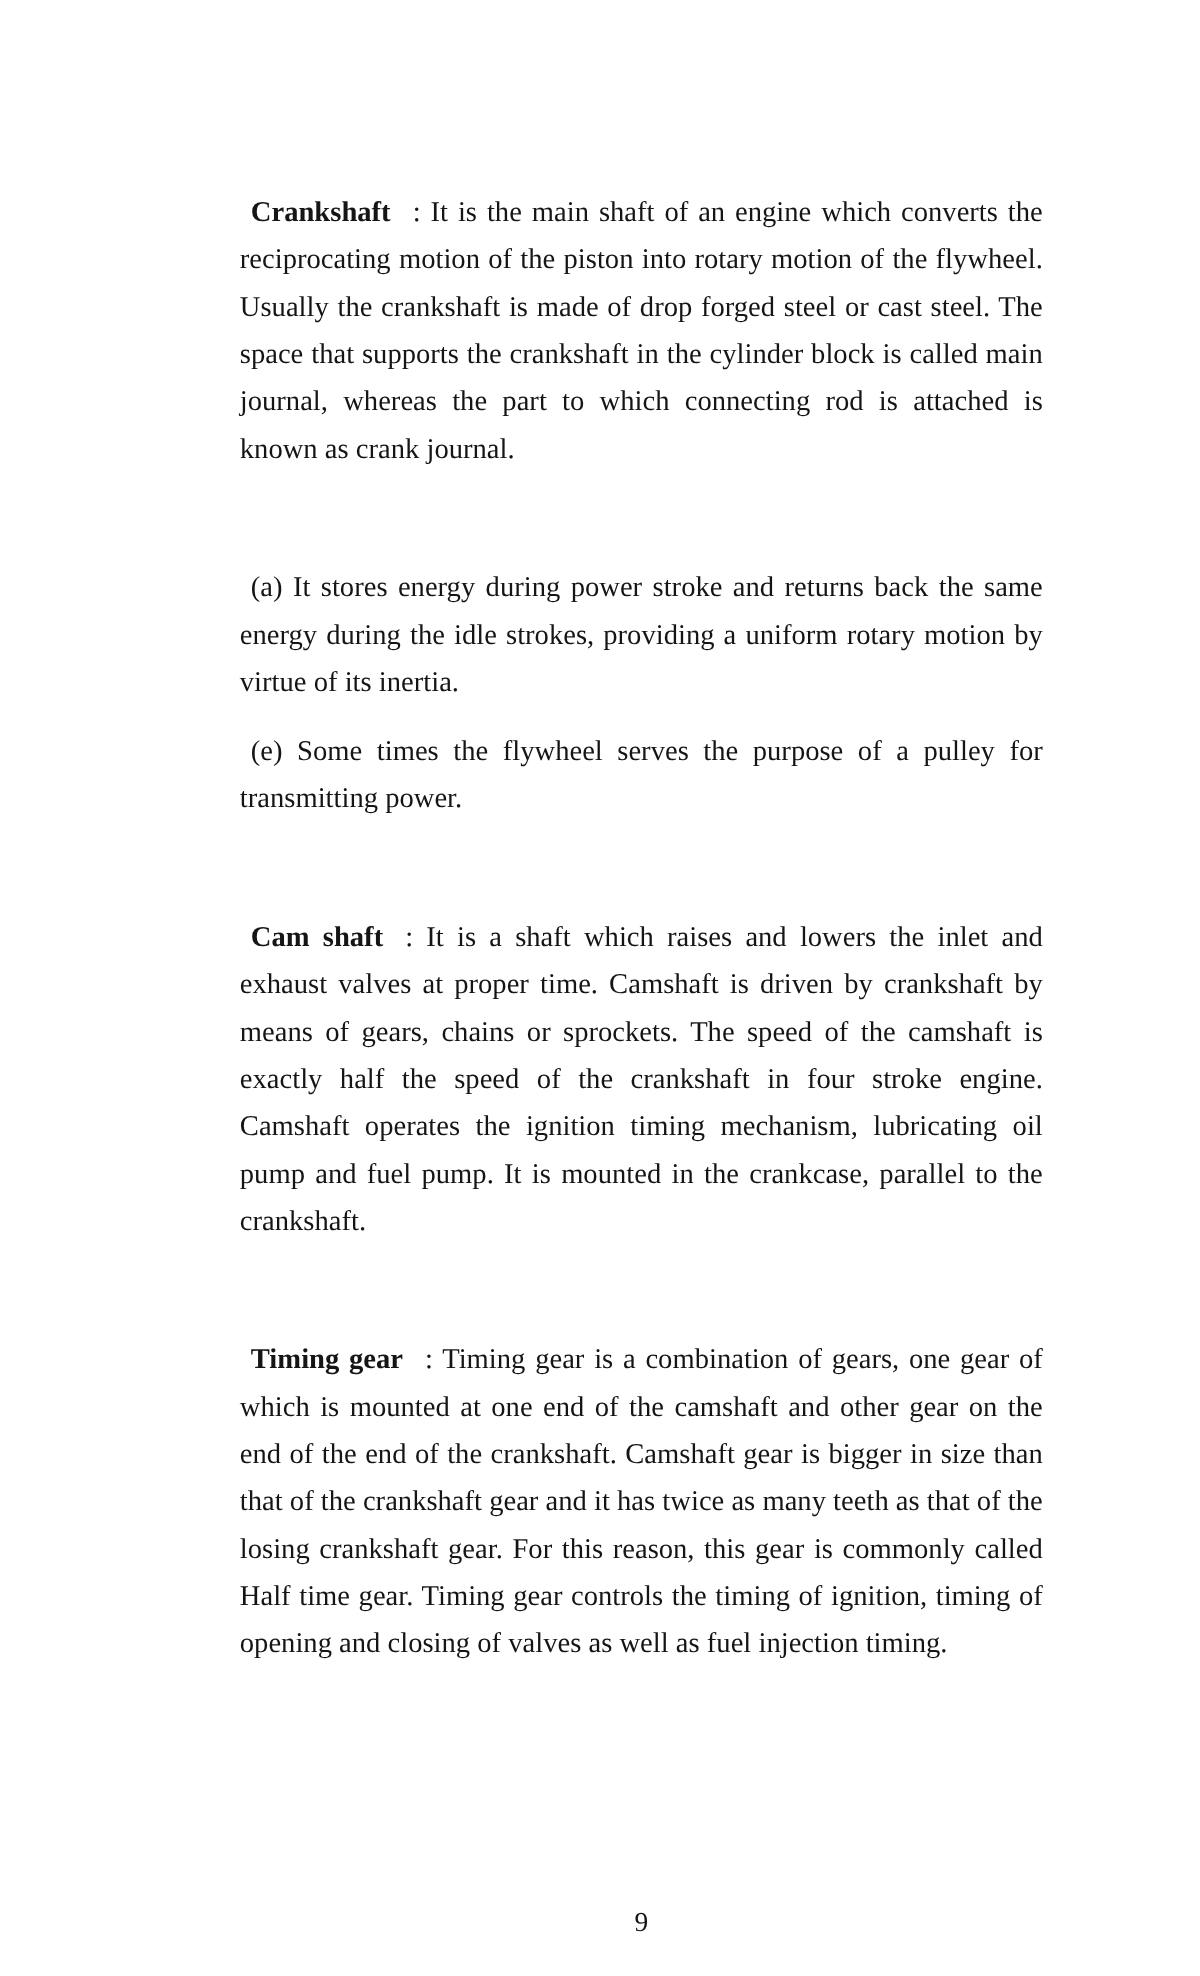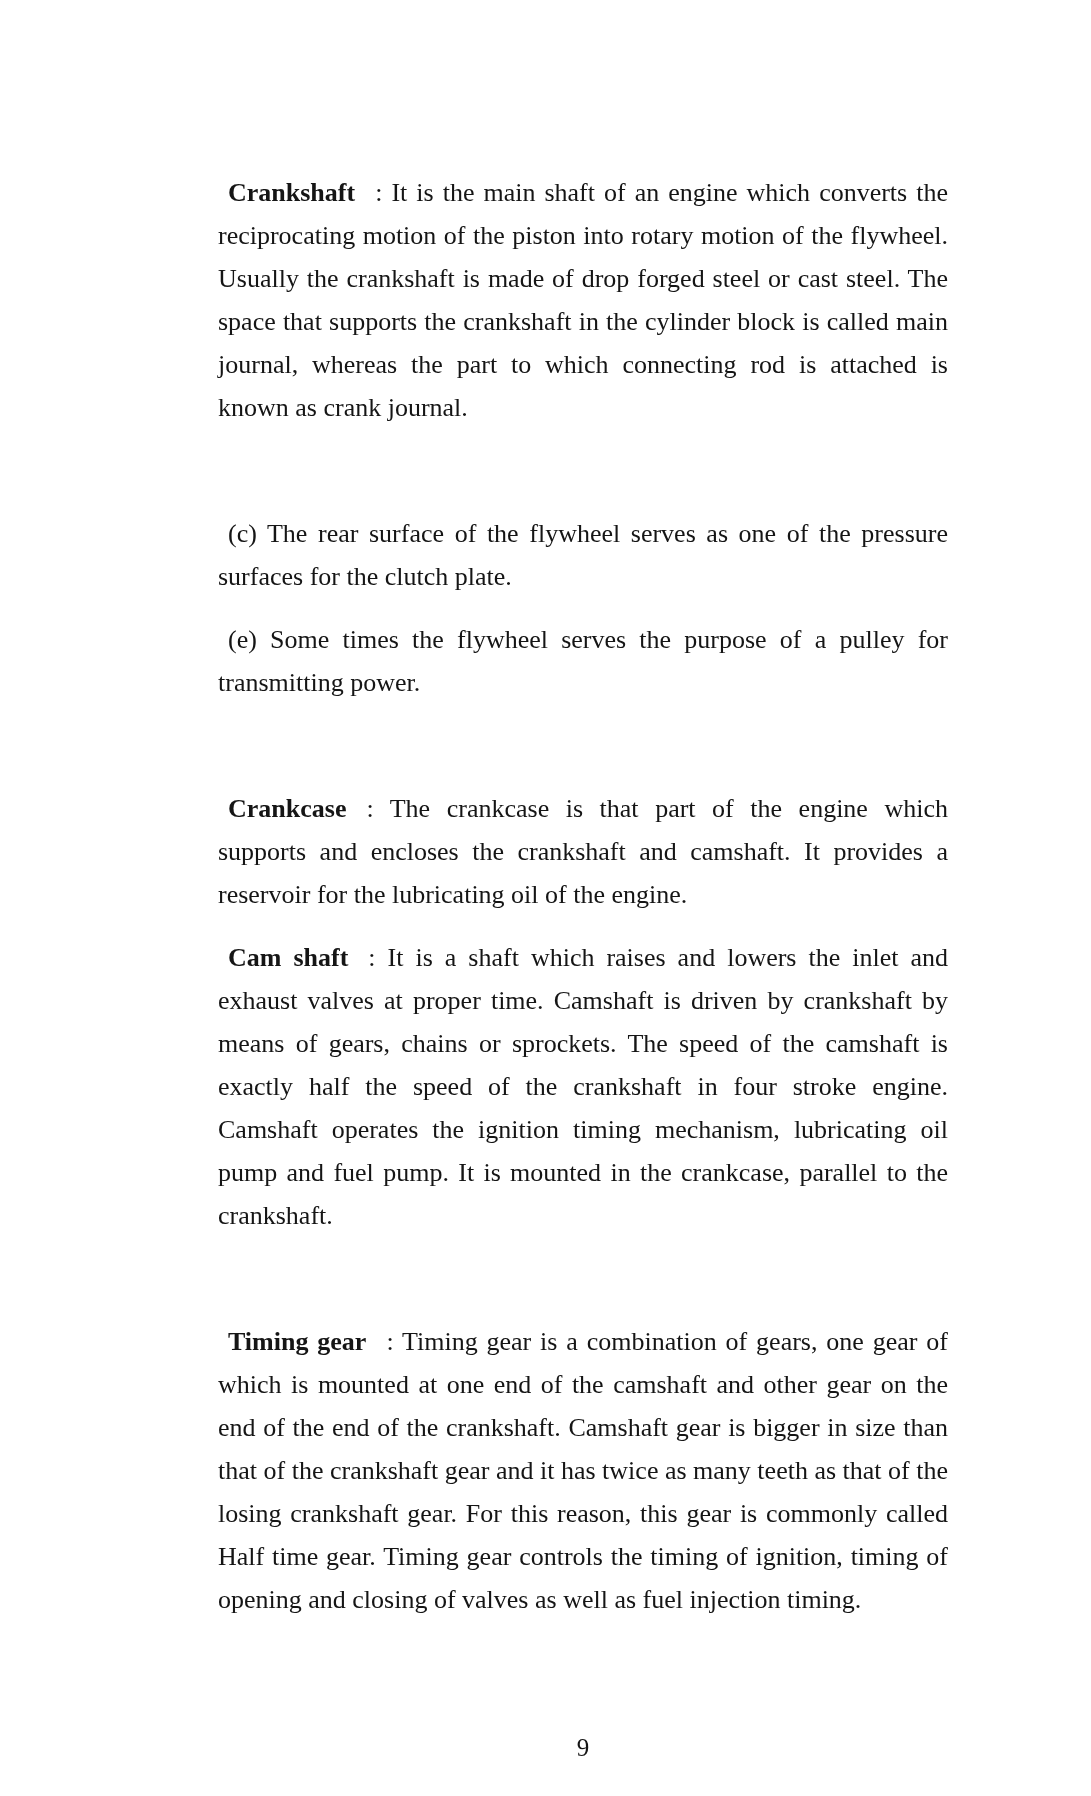--- a/index.html
+++ b/index.html
@@ -41,25 +41,24 @@
 </style>
 </head>
 <body>
 
 <div class="page">
   <div class="content" id="content">
       <div class="section">
         <p class="para"><b>Crankshaft</b><span>: It is the main shaft of an engine which converts the reciprocating motion of the piston into rotary motion of the flywheel. Usually the crankshaft is made of drop forged steel or cast steel. The space that supports the crankshaft in the cylinder block is called main journal, whereas the part to which connecting rod is attached is known as crank journal.</span></p>
       </div>
       <div class="section">
-        <p class="para"><span>(c) The rear surface of the flywheel serves as one of the pressure surfaces for the clutch plate.</span></p>
+        <p class="para"><span>(a) It stores energy during power stroke and returns back the same energy during the idle strokes, providing a uniform rotary motion by virtue of its inertia.</span></p>
         <p class="para"><span>(e) Some times the flywheel serves the purpose of a pulley for transmitting power.</span></p>
       </div>
       <div class="section">
-        <p class="para"><b>Crankcase</b><span>: The crankcase is that part of the engine which supports and encloses the crankshaft and camshaft. It provides a reservoir for the lubricating oil of the engine.</span></p>
         <p class="para"><b>Cam shaft</b><span>: It is a shaft which raises and lowers the inlet and exhaust valves at proper time. Camshaft is driven by crankshaft by means of gears, chains or sprockets. The speed of the camshaft is exactly half the speed of the crankshaft in four stroke engine. Camshaft operates the ignition timing mechanism, lubricating oil pump and fuel pump. It is mounted in the crankcase, parallel to the crankshaft.</span></p>
       </div>
       <div class="section">
         <p class="para"><b>Timing gear</b><span>: Timing gear is a combination of gears, one gear of which is mounted at one end of the camshaft and other gear on the end of the end of the crankshaft. Camshaft gear is bigger in size than that of the crankshaft gear and it has twice as many teeth as that of the losing crankshaft gear. For this reason, this gear is commonly called Half time gear. Timing gear controls the timing of ignition, timing of opening and closing of valves as well as fuel injection timing.</span></p>
       </div>
     </div>
   <div class="footer">
     <span>9</span>
   </div>
 </div>

